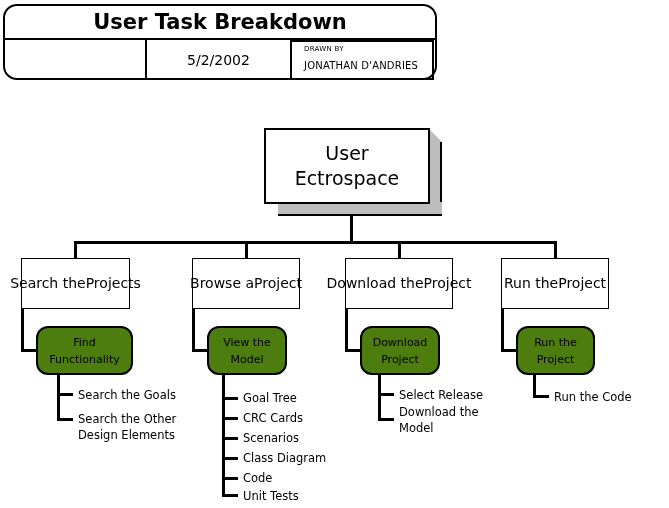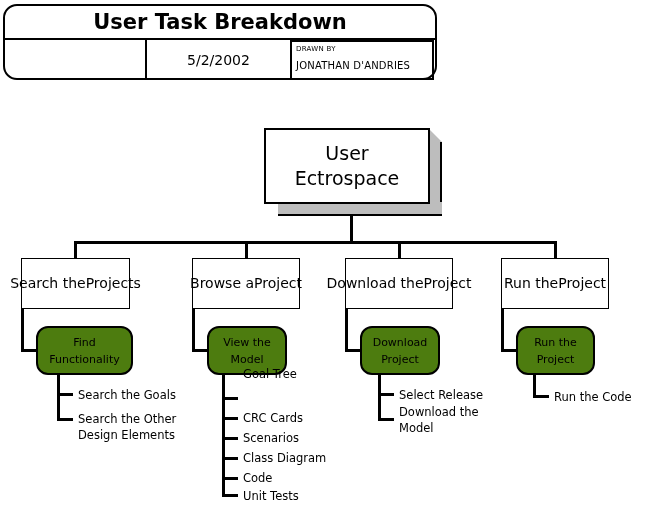--- a/index.html
+++ b/index.html
@@ -72,21 +72,21 @@
   }
   #cell-date-text { font-size: 14px; }
   #cell-drawnby {
     position: absolute;
     left: 285px;
     top: 0px;
     width: 144px;
     height: 40px;
     border: 2px solid #000;
     box-sizing: border-box;
-    padding: 2px 0 0 4px;
+    padding: 2px 0 0 12px;
   }
   #drawnby-label {
     font-size: 7px;
     letter-spacing: 0.3px;
     display: block;
     line-height: 10px;
   }
   #drawnby-name {
     font-size: 10px;
     display: block;
@@ -270,21 +270,21 @@
 </div>
 
 <div class="conn" style="left:222px; top:375px; width:3px; height:120px;"></div>
 <div class="conn" style="left:222px; top:397px; width:16px; height:3px;"></div>
 <div class="conn" style="left:222px; top:417px; width:16px; height:3px;"></div>
 <div class="conn" style="left:222px; top:437px; width:16px; height:3px;"></div>
 <div class="conn" style="left:222px; top:457px; width:16px; height:3px;"></div>
 <div class="conn" style="left:222px; top:477px; width:16px; height:3px;"></div>
 <div class="conn" style="left:222px; top:494px; width:16px; height:3px;"></div>
 
-<div class="leaf-label" style="left:243px; top:366px;">Goal Tree</div>
+<div class="leaf-label" style="left:243px; top:390px;">Goal Tree</div>
 <div class="leaf-label" style="left:243px; top:410px;">CRC Cards</div>
 <div class="leaf-label" style="left:243px; top:430px;">Scenarios</div>
 <div class="leaf-label" style="left:243px; top:450px;">Class Diagram</div>
 <div class="leaf-label" style="left:243px; top:470px;">Code</div>
 <div class="leaf-label" style="left:243px; top:488px;">Unit Tests</div>
 
 <div class="lvl2-box" style="left:345px; top:258px; width:108px; height:51px;">
   <span>Download the</span>
   <span>Project</span>
 </div>

